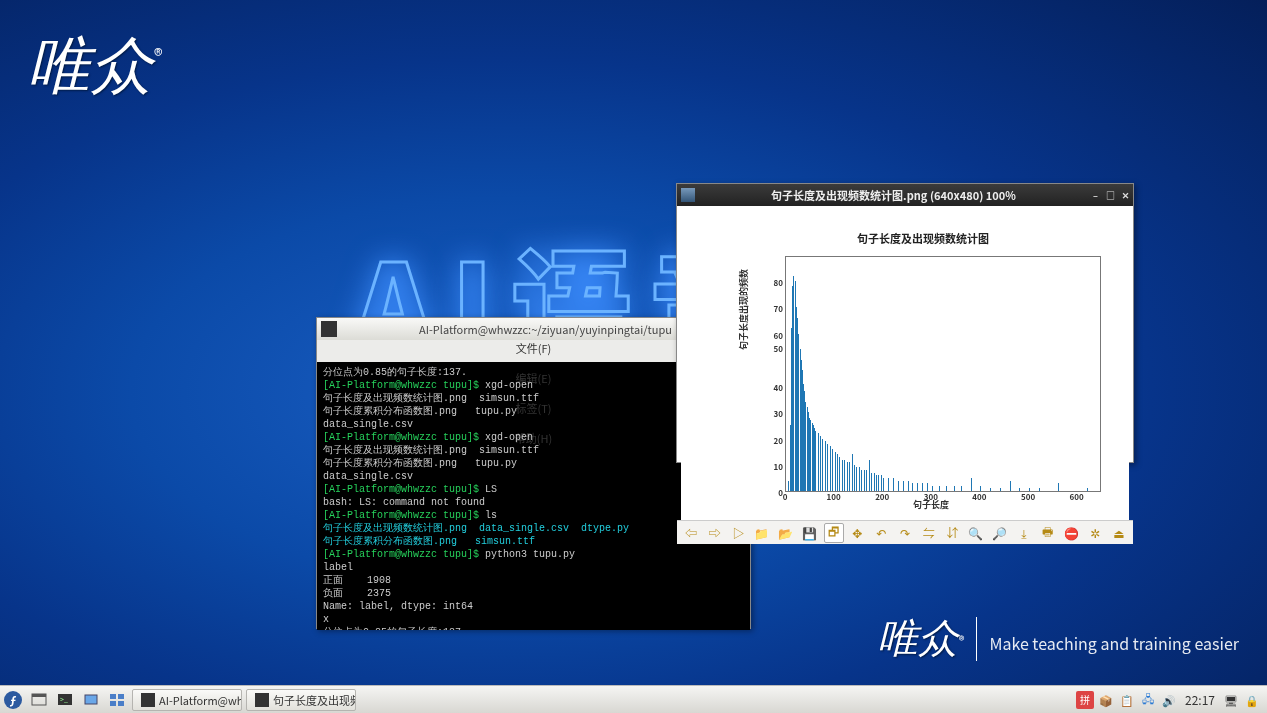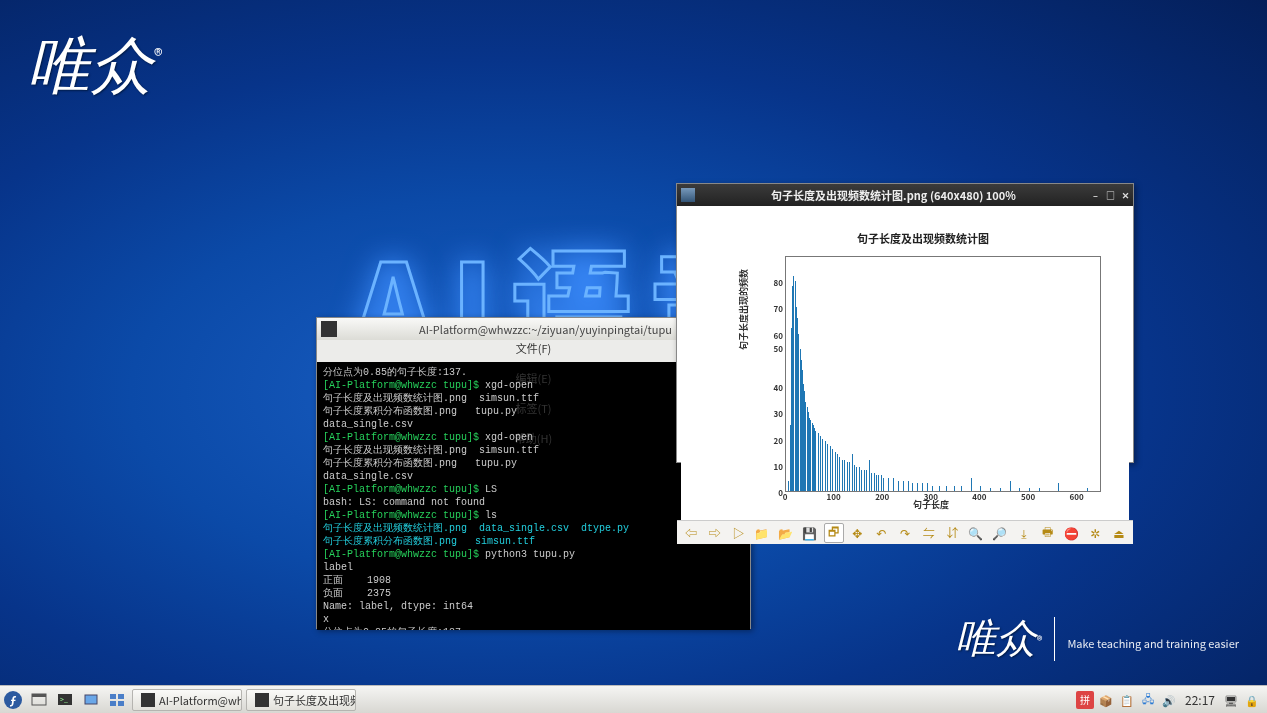--- a/index.html
+++ b/index.html
@@ -19,21 +19,21 @@
 }
 .brand-top { position: absolute; left: 28px; top: 35px; display:flex; align-items:flex-start; }
 .brand-top .glyph { color:#fff;font-family:"STKaiti","KaiTi","楷体",serif;font-size:62px;font-style:italic;font-weight:400;text-shadow:1px 1px 2px #001a44;line-height:1; }
 .brand-top sup{font-size:18px;color:#fff;margin-left:2px;margin-top:6px;}
 
 .brand-bottom { position:absolute; right:28px; bottom:52px; display:flex; align-items:center; color:#fff; }
 .brand-bottom .glyph{font-family:"STKaiti","KaiTi","楷体",serif;font-size:40px;font-style:italic;font-weight:400;text-shadow:1px 1px 2px #001a44;line-height:1;}
 .brand-bottom sup{font-size:12px;margin-left:1px;}
 .brand-bottom .sep{width:1px;height:44px;background:#fff;margin:0 12px;}
 .slogan-cn{font-size:20px;font-family:"KaiTi","楷体",serif;}
-.slogan-en{font-size:11px;opacity:.9;margin-top:8px;}
+.slogan-en{font-size:16px;opacity:.9;margin-top:8px;}
 
 
 .term {
   position:absolute; left:316px; top:317px; width:435px; height:312px;
   background:#fff; border:1px solid #888; box-shadow:2px 2px 6px rgba(0,0,0,.4);
 }
 .term-title {
   height:22px; background:linear-gradient(#f9f9f7,#dcdcd6);
   display:flex; align-items:center; font-size:11px; color:#444;
 }

